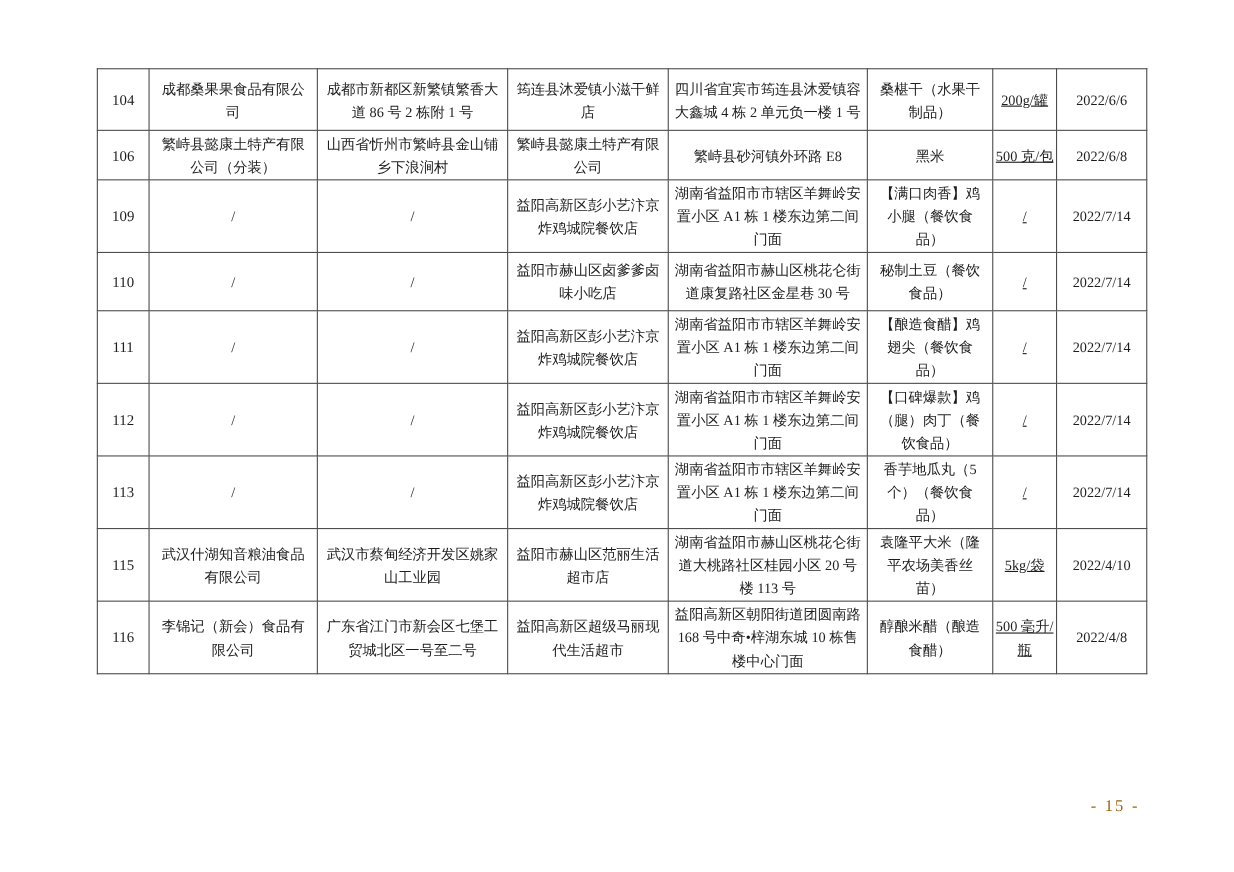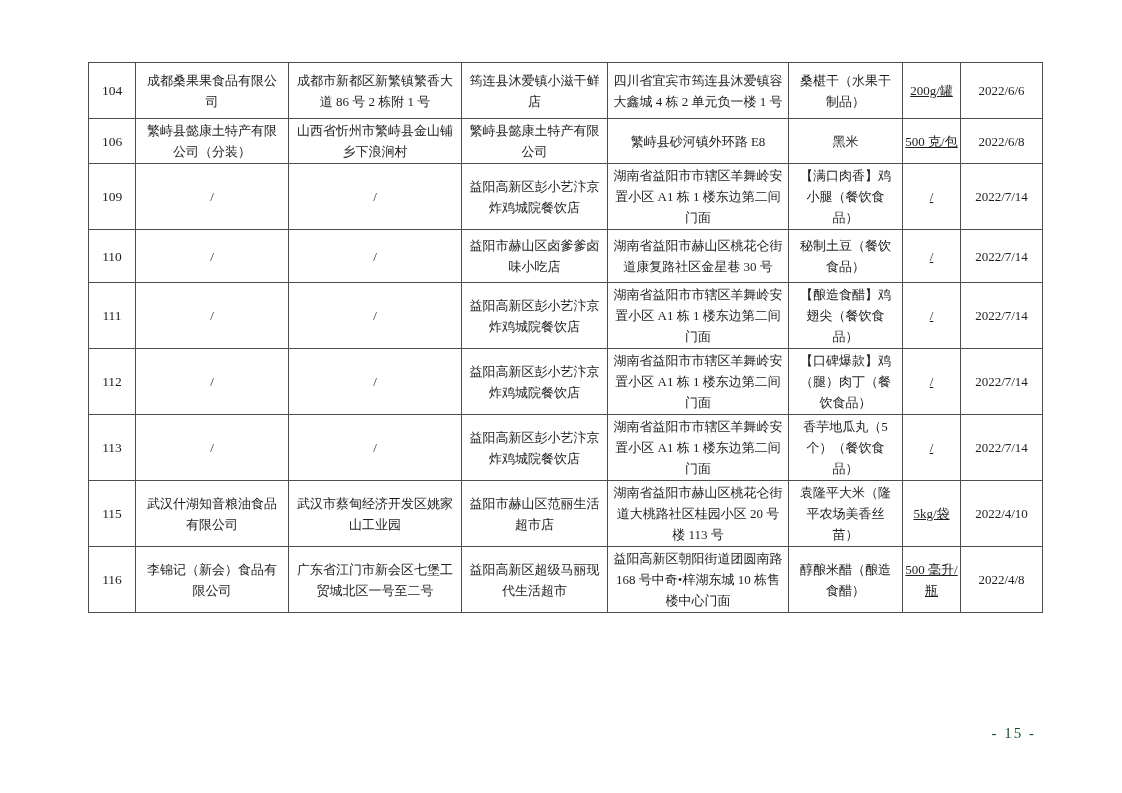--- a/index.html
+++ b/index.html
@@ -31,21 +31,21 @@
   }
   .grid td.c-no   { font-size: 13.5px; }
   .grid td.c-spec { padding: 1px 0;  word-break: break-all; text-decoration: underline; }
   .grid td.c-date { padding: 1px 11px; word-break: break-all; }
   .pagenum {
     position: absolute;
     top: 725px;
     right: 86px;
     font-size: 15px;
     letter-spacing: 2px;
-    color: #14532d;
+    color: #a16207;
   }
 </style>
 </head>
 <body>
 
 <div class="page">
 
   <table class="grid">
     <colgroup>
       <col style="width:47px">

